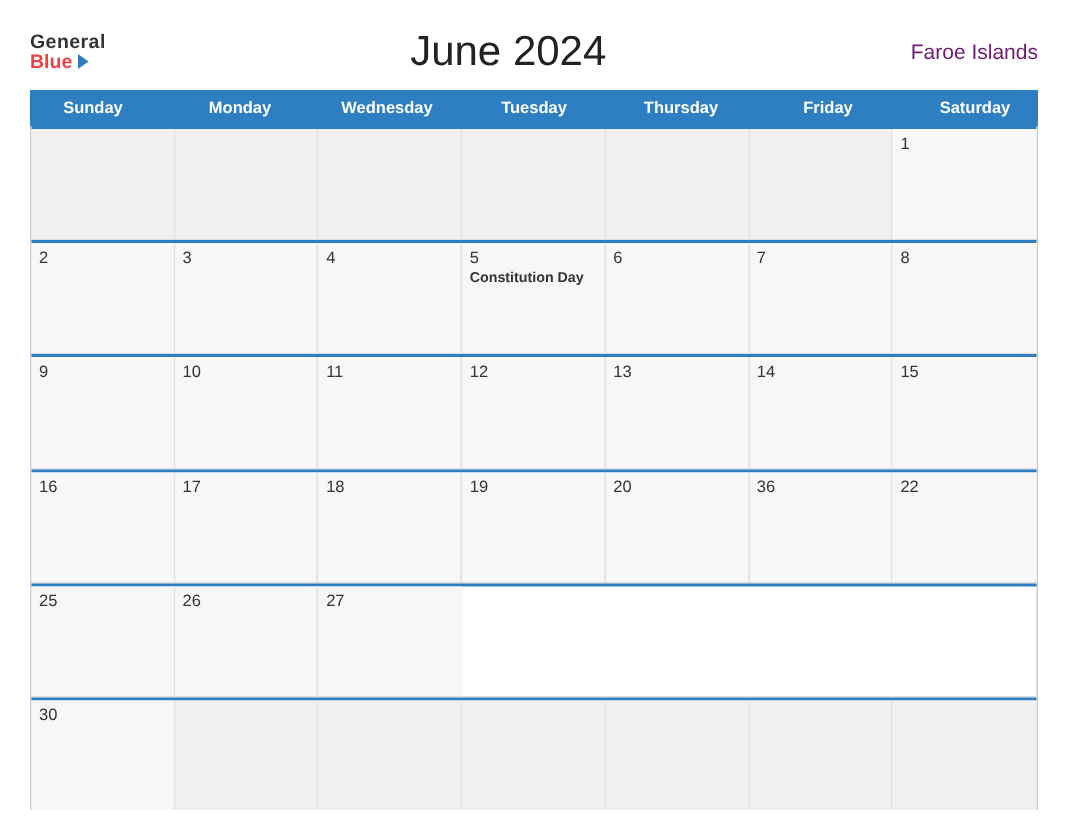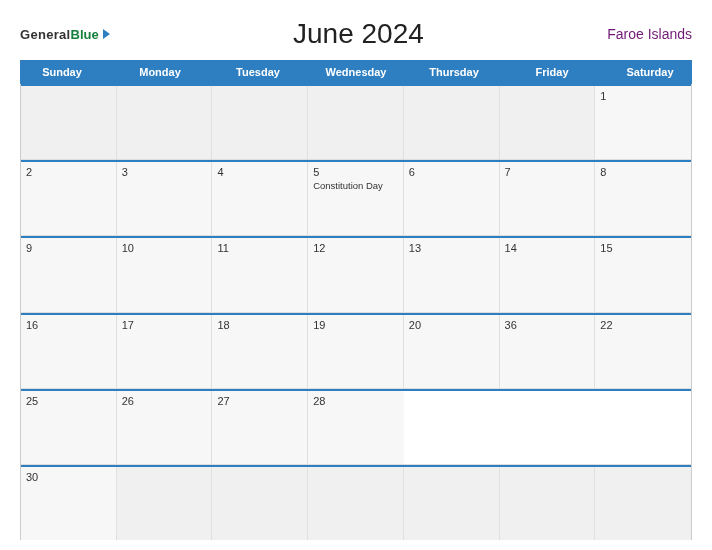--- a/index.html
+++ b/index.html
@@ -20,39 +20,39 @@
     }
     
     .header {
       display: flex;
       align-items: center;
       justify-content: space-between;
       margin-bottom: 10px;
     }
     .logo {
       display: flex;
-      flex-direction: row;
+      flex-direction: column;
       align-items: flex-start;
       line-height: 1;
     }
     .logo-general {
       font-size: 13px;
       font-weight: bold;
       color: #333;
       letter-spacing: 0.3px;
     }
     .logo-blue-row {
       display: flex;
       align-items: center;
       gap: 2px;
     }
     .logo-blue {
       font-size: 13px;
       font-weight: bold;
-      color: #15803d;
+      color: #ef4444;
     }
     .logo-triangle {
       width: 0;
       height: 0;
       border-left: 7px solid #2e7ec2;
       border-top: 5px solid transparent;
       border-bottom: 5px solid transparent;
       margin-left: 2px;
     }
     .calendar-title {
@@ -121,20 +121,21 @@
     .day-number {
       font-size: 11px;
       color: #333;
       display: block;
     }
     .holiday-name {
       font-size: 9.5px;
       color: #333;
       margin-top: 2px;
       display: block;
+      font-weight: bold;
     }
   </style>
 </head>
 <body>
 
 <div class="page">
 
   <div class="header">
 
     <div class="logo">
@@ -148,22 +149,22 @@
     <div class="calendar-title">June 2024</div>
 
     <div class="region-label">Faroe Islands</div>
   </div>
 
   <div class="calendar">
 
     <div class="day-headers">
       <div class="day-header">Sunday</div>
       <div class="day-header">Monday</div>
+      <div class="day-header">Wednesday</div>
       <div class="day-header">Tuesday</div>
-      <div class="day-header">Wednesday</div>
       <div class="day-header">Thursday</div>
       <div class="day-header">Friday</div>
       <div class="day-header">Saturday</div>
     </div>
 
     <div class="weeks" id="weeks-container">
     <div class="week-row">
           <div class="day-cell empty"></div>
           <div class="day-cell empty"></div>
           <div class="day-cell empty"></div>
@@ -247,23 +248,20 @@
         <div class="week-row">
           <div class="day-cell">
             <span class="day-number">25</span>
           </div>
           <div class="day-cell">
             <span class="day-number">26</span>
           </div>
           <div class="day-cell">
             <span class="day-number">27</span>
           </div>
-          <div class="day-cell">
-            <span class="day-number">28</span>
-          </div>
         </div>
         <div class="week-row">
           <div class="day-cell">
             <span class="day-number">30</span>
           </div>
           <div class="day-cell empty"></div>
           <div class="day-cell empty"></div>
           <div class="day-cell empty"></div>
           <div class="day-cell empty"></div>
           <div class="day-cell empty"></div>

